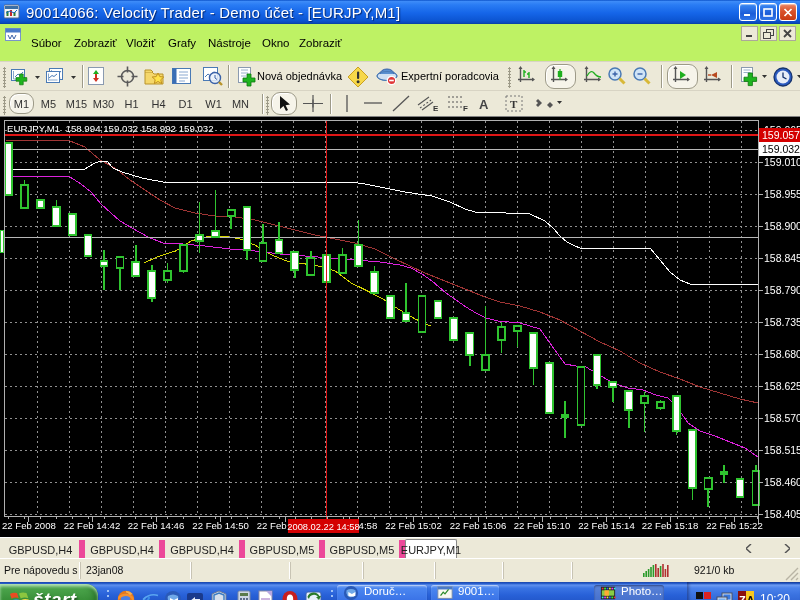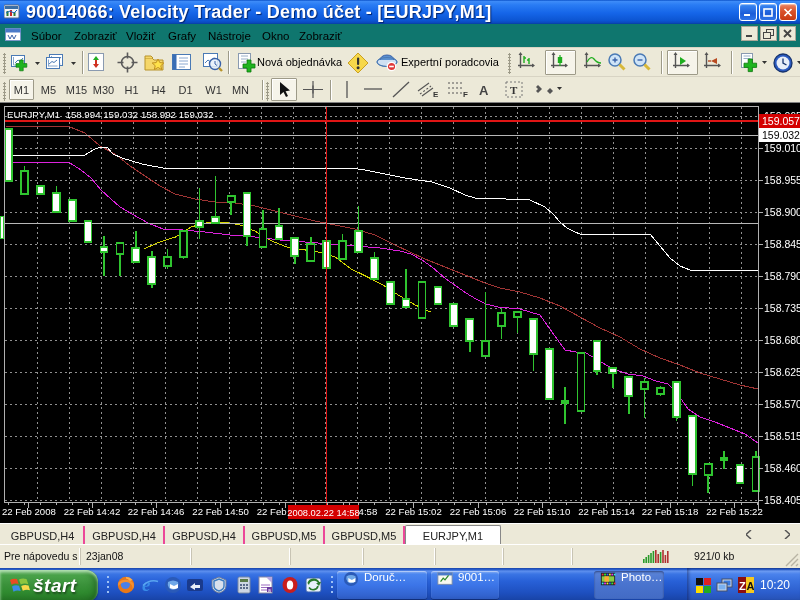--- a/index.html
+++ b/index.html
@@ -1,35 +1,35 @@
 <!DOCTYPE html>
 <html><head><meta charset="utf-8"><style>
 *{margin:0;padding:0;box-sizing:border-box}
 html,body{width:800px;height:600px;overflow:hidden;font-family:'Liberation Sans',sans-serif}
 .titlebar{height:24px;background:linear-gradient(180deg,#0a50c8 0%,#3d8bf8 6%,#2a7cf4 20%,#1565e8 55%,#0c55d2 85%,#0a4ac0 94%,#07409f 100%);display:flex;align-items:center;position:relative;color:#fff}
 .titlebar .ticon{margin-left:4px;margin-right:6px}
-.titlebar .ttext{font-size:18px;font-weight:bold;text-shadow:1px 1px 1px #00246e;letter-spacing:.2px}
+.titlebar .ttext{font-size:15px;font-weight:normal;text-shadow:1px 1px 1px #00246e;letter-spacing:.2px}
 .wbtns{position:absolute;right:3px;top:3px;display:flex;gap:2px}
 .wbtn{width:18px;height:18px;border-radius:3px;border:1px solid #fff;display:flex;align-items:center;justify-content:center;font-size:11px;color:#fff;background:linear-gradient(180deg,#3b8af5,#1c5cd8 60%,#2f74e8);box-shadow:inset 0 1px 1px rgba(255,255,255,.5)}
 .wbtn.close{background:linear-gradient(180deg,#ec8868,#d9512b 45%,#c93a13);}
-.menubar{height:24px;background:#0f766e;display:flex;align-items:center;position:relative;border-bottom:1px solid #d8d4c4}
+.menubar{height:38px;background:#bef264;display:flex;align-items:center;position:relative;border-bottom:1px solid #d8d4c4}
 .menubar .mitem{font-size:11.5px;color:#000;padding:0}
 .mdibtns{position:absolute;right:4px;top:2px;display:flex;gap:2px}
 .mdibtn{width:17px;height:15px;background:#ece9d8;border:1px solid #aca899;display:flex;align-items:center;justify-content:center;color:#3a3a3a;font-size:10px}
 .tb1{height:29px;background:#ece9d8;position:relative;border-bottom:1px solid #d8d4c4}
 .tb2{height:26px;background:#ece9d8;position:relative;border-bottom:1px solid #808080}
 .grip{position:absolute;top:5px;width:3px;background-image:radial-gradient(circle at 1.5px 1.5px,#9d9a88 1px,transparent 1.2px);background-size:3px 3px}
 .vsep{position:absolute;top:3px;width:2px;border-left:1px solid #9d9a88;border-right:1px solid #fff}
 .ico{position:absolute}
 .tbtxt{position:absolute;font-size:11px;color:#000}
 .tfbtn{position:absolute;top:2px;height:21px;font-size:11px;color:#333;display:flex;align-items:center;justify-content:center}
-.tfbtn.sel,.selbox{background:#f6f4ea;border:1px solid #9d9a88;border-radius:1px;box-shadow:inset 1px 1px 0 #fff}
+.tfbtn.sel,.selbox{background:#f6f4ea;border:1px solid #9d9a88;border-radius:9px;box-shadow:inset 1px 1px 0 #fff}
 .chartwrap{height:420px;background:#000;position:relative}
 .tabsbar{height:21px;background:#ece9d8;position:relative;border-top:1px solid #fff}
-.tab{position:absolute;top:2px;height:19px;font-size:11px;color:#222;display:flex;align-items:center;justify-content:center;border-right:2px solid #ec4899}
+.tab{position:absolute;top:2px;height:19px;font-size:11px;color:#222;display:flex;align-items:center;justify-content:center;border-right:6px solid #ec4899}
 .tab.active{background:#fff;border:1px solid #888;border-bottom:none;top:1px;height:20px;border-radius:2px 2px 0 0}
 .statusbar{height:24px;background:#ece9d8;position:relative;border-top:1px solid #fff;font-size:10.5px;color:#111}
 .spanel{position:absolute;top:3px;bottom:3px;border-right:1px solid #c8c4b4;border-left:1px solid #fff}
 .taskbar{height:34px;background:linear-gradient(180deg,#1c46a8 0%,#2258c8 4%,#5e90ee 9%,#3a74e4 18%,#2861d8 38%,#1e50c0 72%,#1a47ae 88%,#15409e 100%);position:relative}
 .startbtn{position:absolute;left:0;top:2px;height:32px;width:98px;background:linear-gradient(180deg,#7bbf7b 0%,#4aa34a 16%,#3b923b 45%,#2f8a2f 70%,#237023 100%);border-radius:0 12px 12px 0;box-shadow:inset 0 2px 3px #b5e3b5,inset -6px 0 8px -4px #1c5a1c,0 1px 2px rgba(0,0,0,.4);display:flex;align-items:center}
 .startbtn .stxt{color:#fff;font-size:19px;font-weight:bold;font-style:italic;text-shadow:1px 2px 2px #1e4d1e;margin-left:3px;letter-spacing:.5px}
 .qlico{position:absolute;top:8px;width:18px;height:18px}
 .taskbtn{position:absolute;top:3px;height:28px;background:linear-gradient(180deg,#81a9f2 0%,#4a86f0 12%,#3c75e8 50%,#3263cf 88%,#2d5abf 100%);border-radius:3px;box-shadow:inset 0 1px 1px rgba(255,255,255,.45),0 1px 1px rgba(0,0,20,.35);display:flex;align-items:flex-start;color:#fff;font-size:11.5px;overflow:hidden}
 .taskbtn.pressed{background:linear-gradient(180deg,#5b84d8 0%,#4a74cf 45%,#426bc4 100%);box-shadow:inset 0 1px 2px rgba(0,0,30,.45)}
 .tray{position:absolute;right:0;top:0;height:34px;width:113px;background:linear-gradient(180deg,#1c46a8 0%,#2258c8 4%,#6d9cf2 9%,#4a82ec 18%,#3a72e0 38%,#2c5ecd 72%,#2855bc 88%,#224ba8 100%);box-shadow:inset 2px 0 3px rgba(0,0,40,.35);display:flex;align-items:center}
@@ -517,21 +517,21 @@
       <rect x="288" y="402" width="71" height="14" fill="#d40000"></rect>
       <text x="323.5" y="412.5" fill="#fff" font-size="9.3" font-family="Liberation Sans" text-anchor="middle">2008.02.22 14:58</text>
       <text x="7" y="15" fill="#fff" font-size="9.7" font-family="Liberation Sans">EURJPY,M1&nbsp;&nbsp;158.994 159.032 158.992 159.032</text>
     </svg></div>
 <div class="tabsbar">
     <div class="tab" style="left:2px;width:83px">GBPUSD,H4</div>
     <div class="tab" style="left:85px;width:80px">GBPUSD,H4</div>
     <div class="tab" style="left:165px;width:80px">GBPUSD,H4</div>
     <div class="tab" style="left:245px;width:80px">GBPUSD,M5</div>
     <div class="tab" style="left:325px;width:80px">GBPUSD,M5</div>
-    <div class="tab active" style="left:405px;width:96px">EURJPY,M1</div>
+    <div class="tab active" style="left:405px;width:52px">EURJPY,M1</div>
     <svg style="position:absolute;right:10px;top:6px" width="44" height="9" viewBox="0 0 44 9">
       <path d="M5 0 L0 4.5 L5 9" fill="none" stroke="#555" stroke-width="1.5"></path>
       <path d="M39 0 L44 4.5 L39 9" fill="none" stroke="#555" stroke-width="1.5"></path>
     </svg>
   </div>
 <div class="statusbar">
     <div style="position:absolute;left:4px;top:5px">Pre nápovedu s</div>
     <div style="position:absolute;left:86px;top:5px">23jan08</div>
     <div class="spanel" style="left:79px"></div>
     <div class="spanel" style="left:190px"></div>

